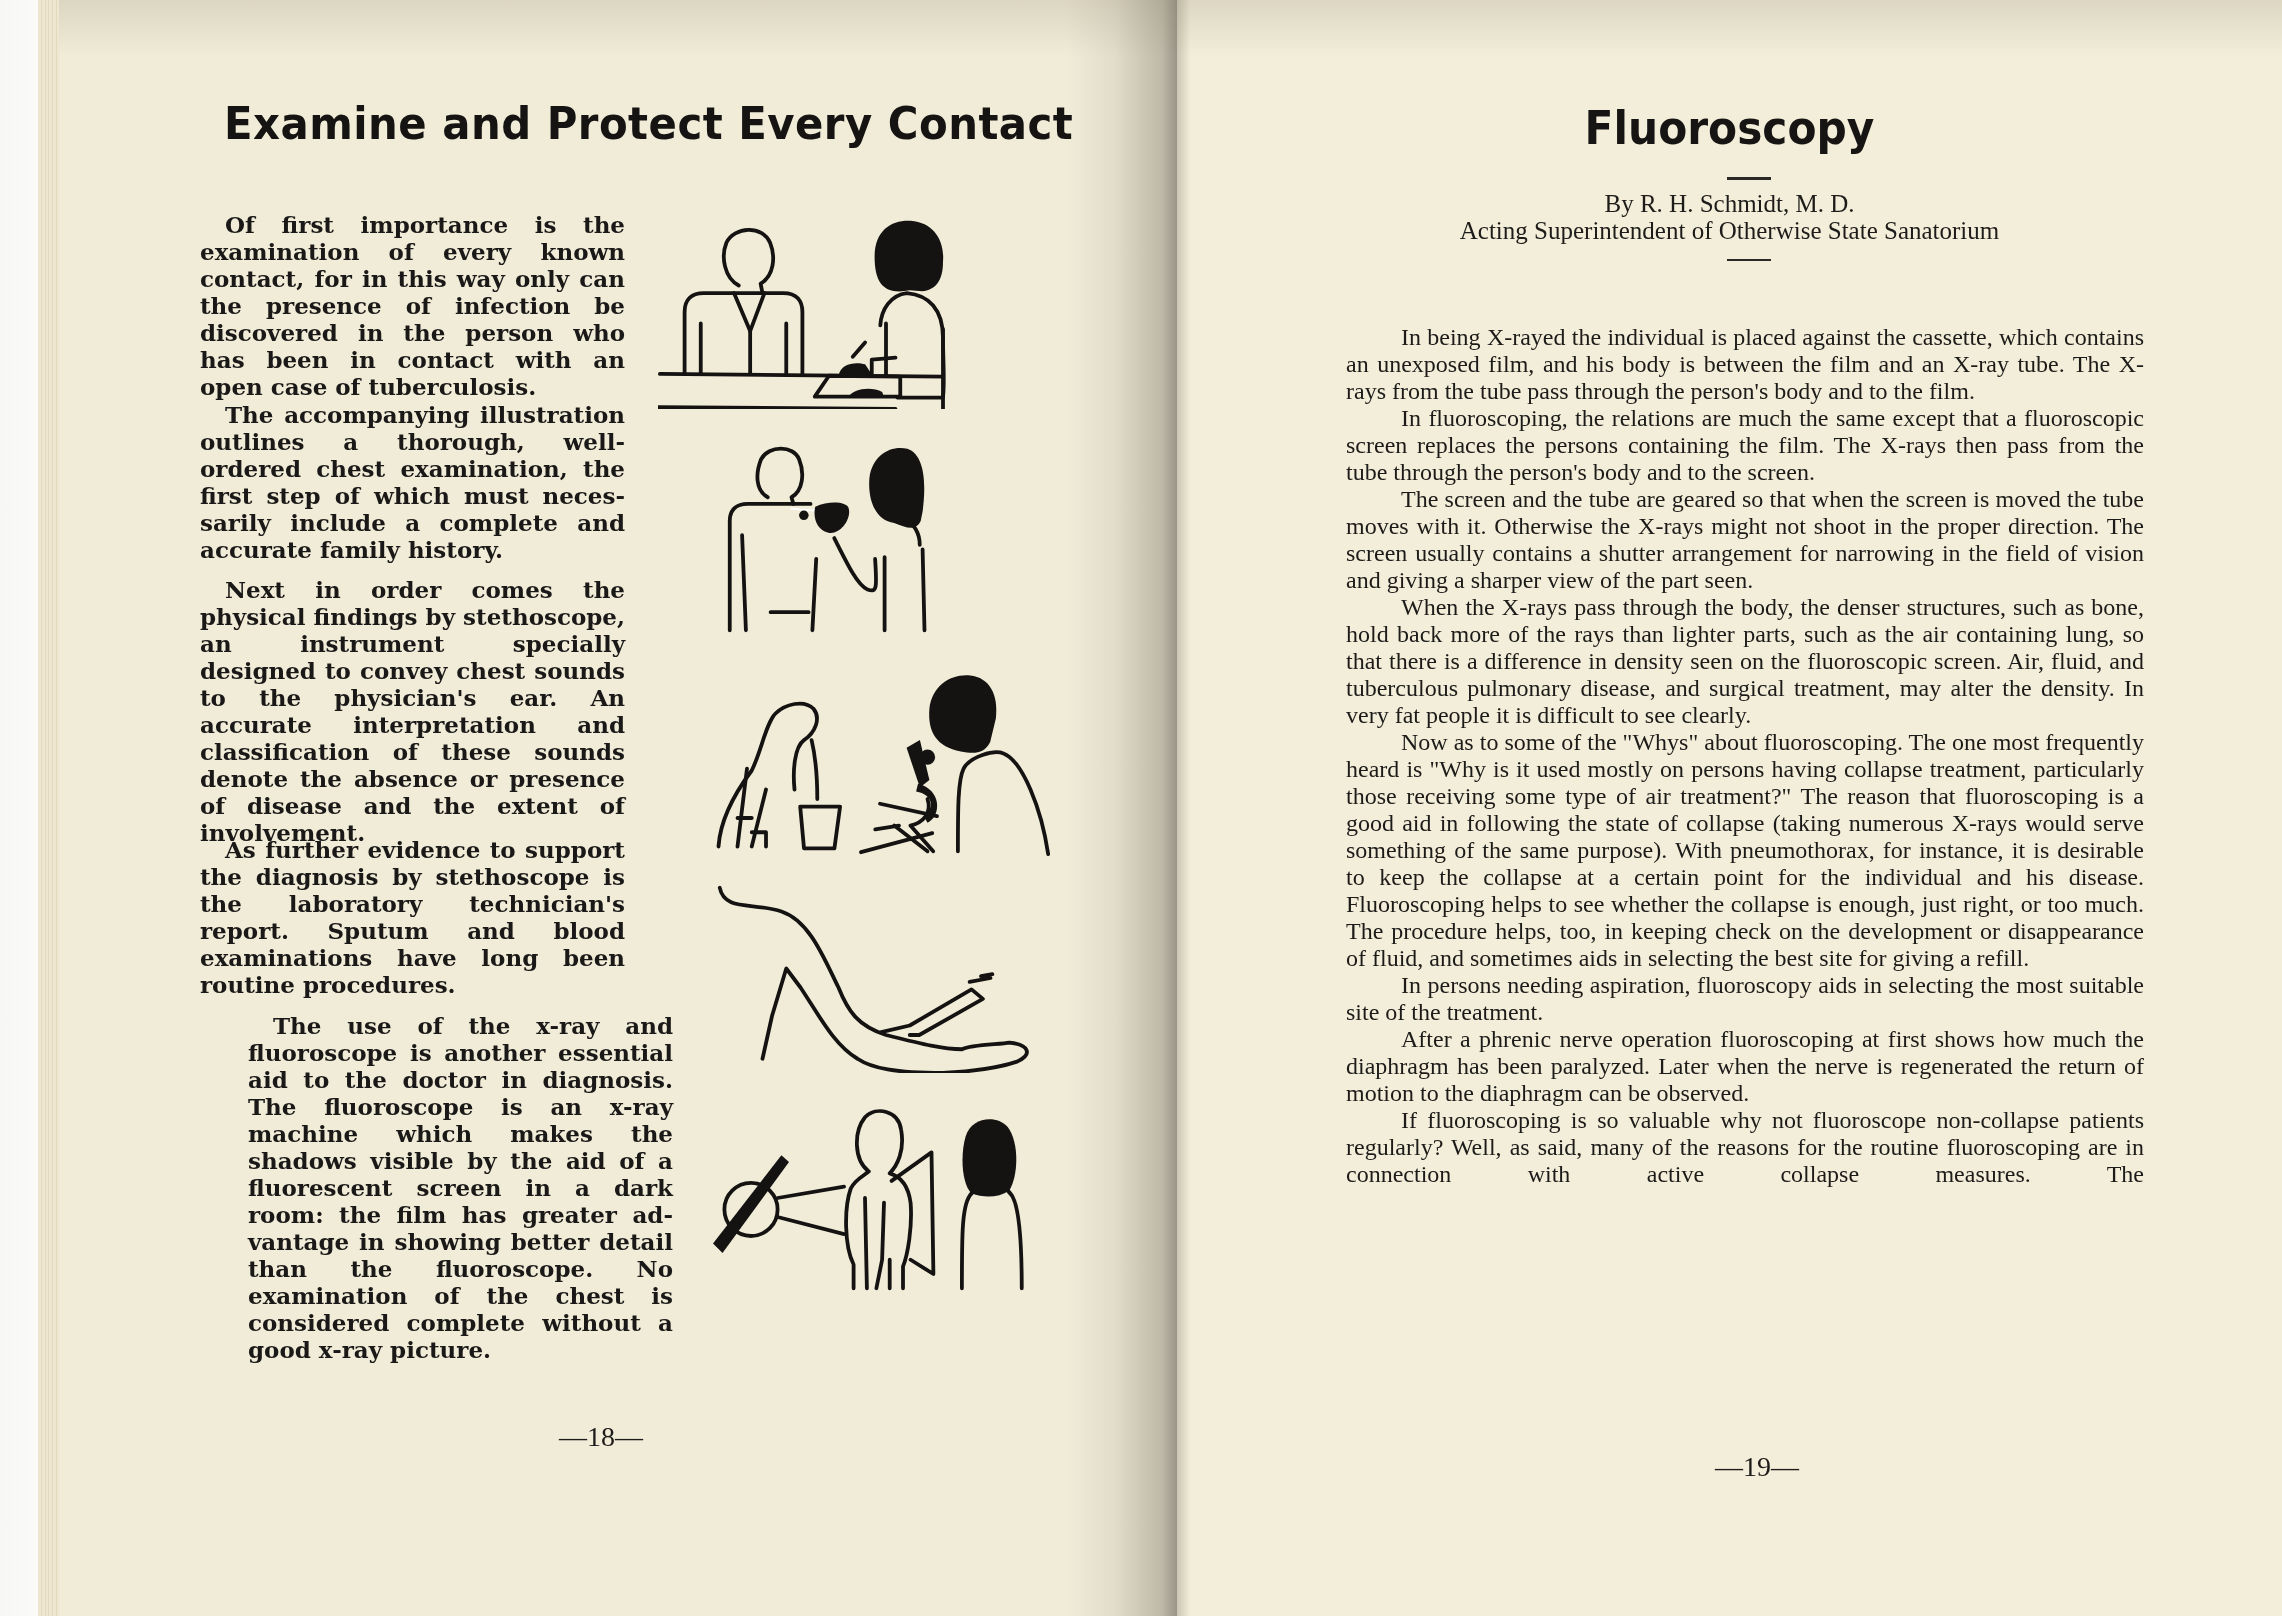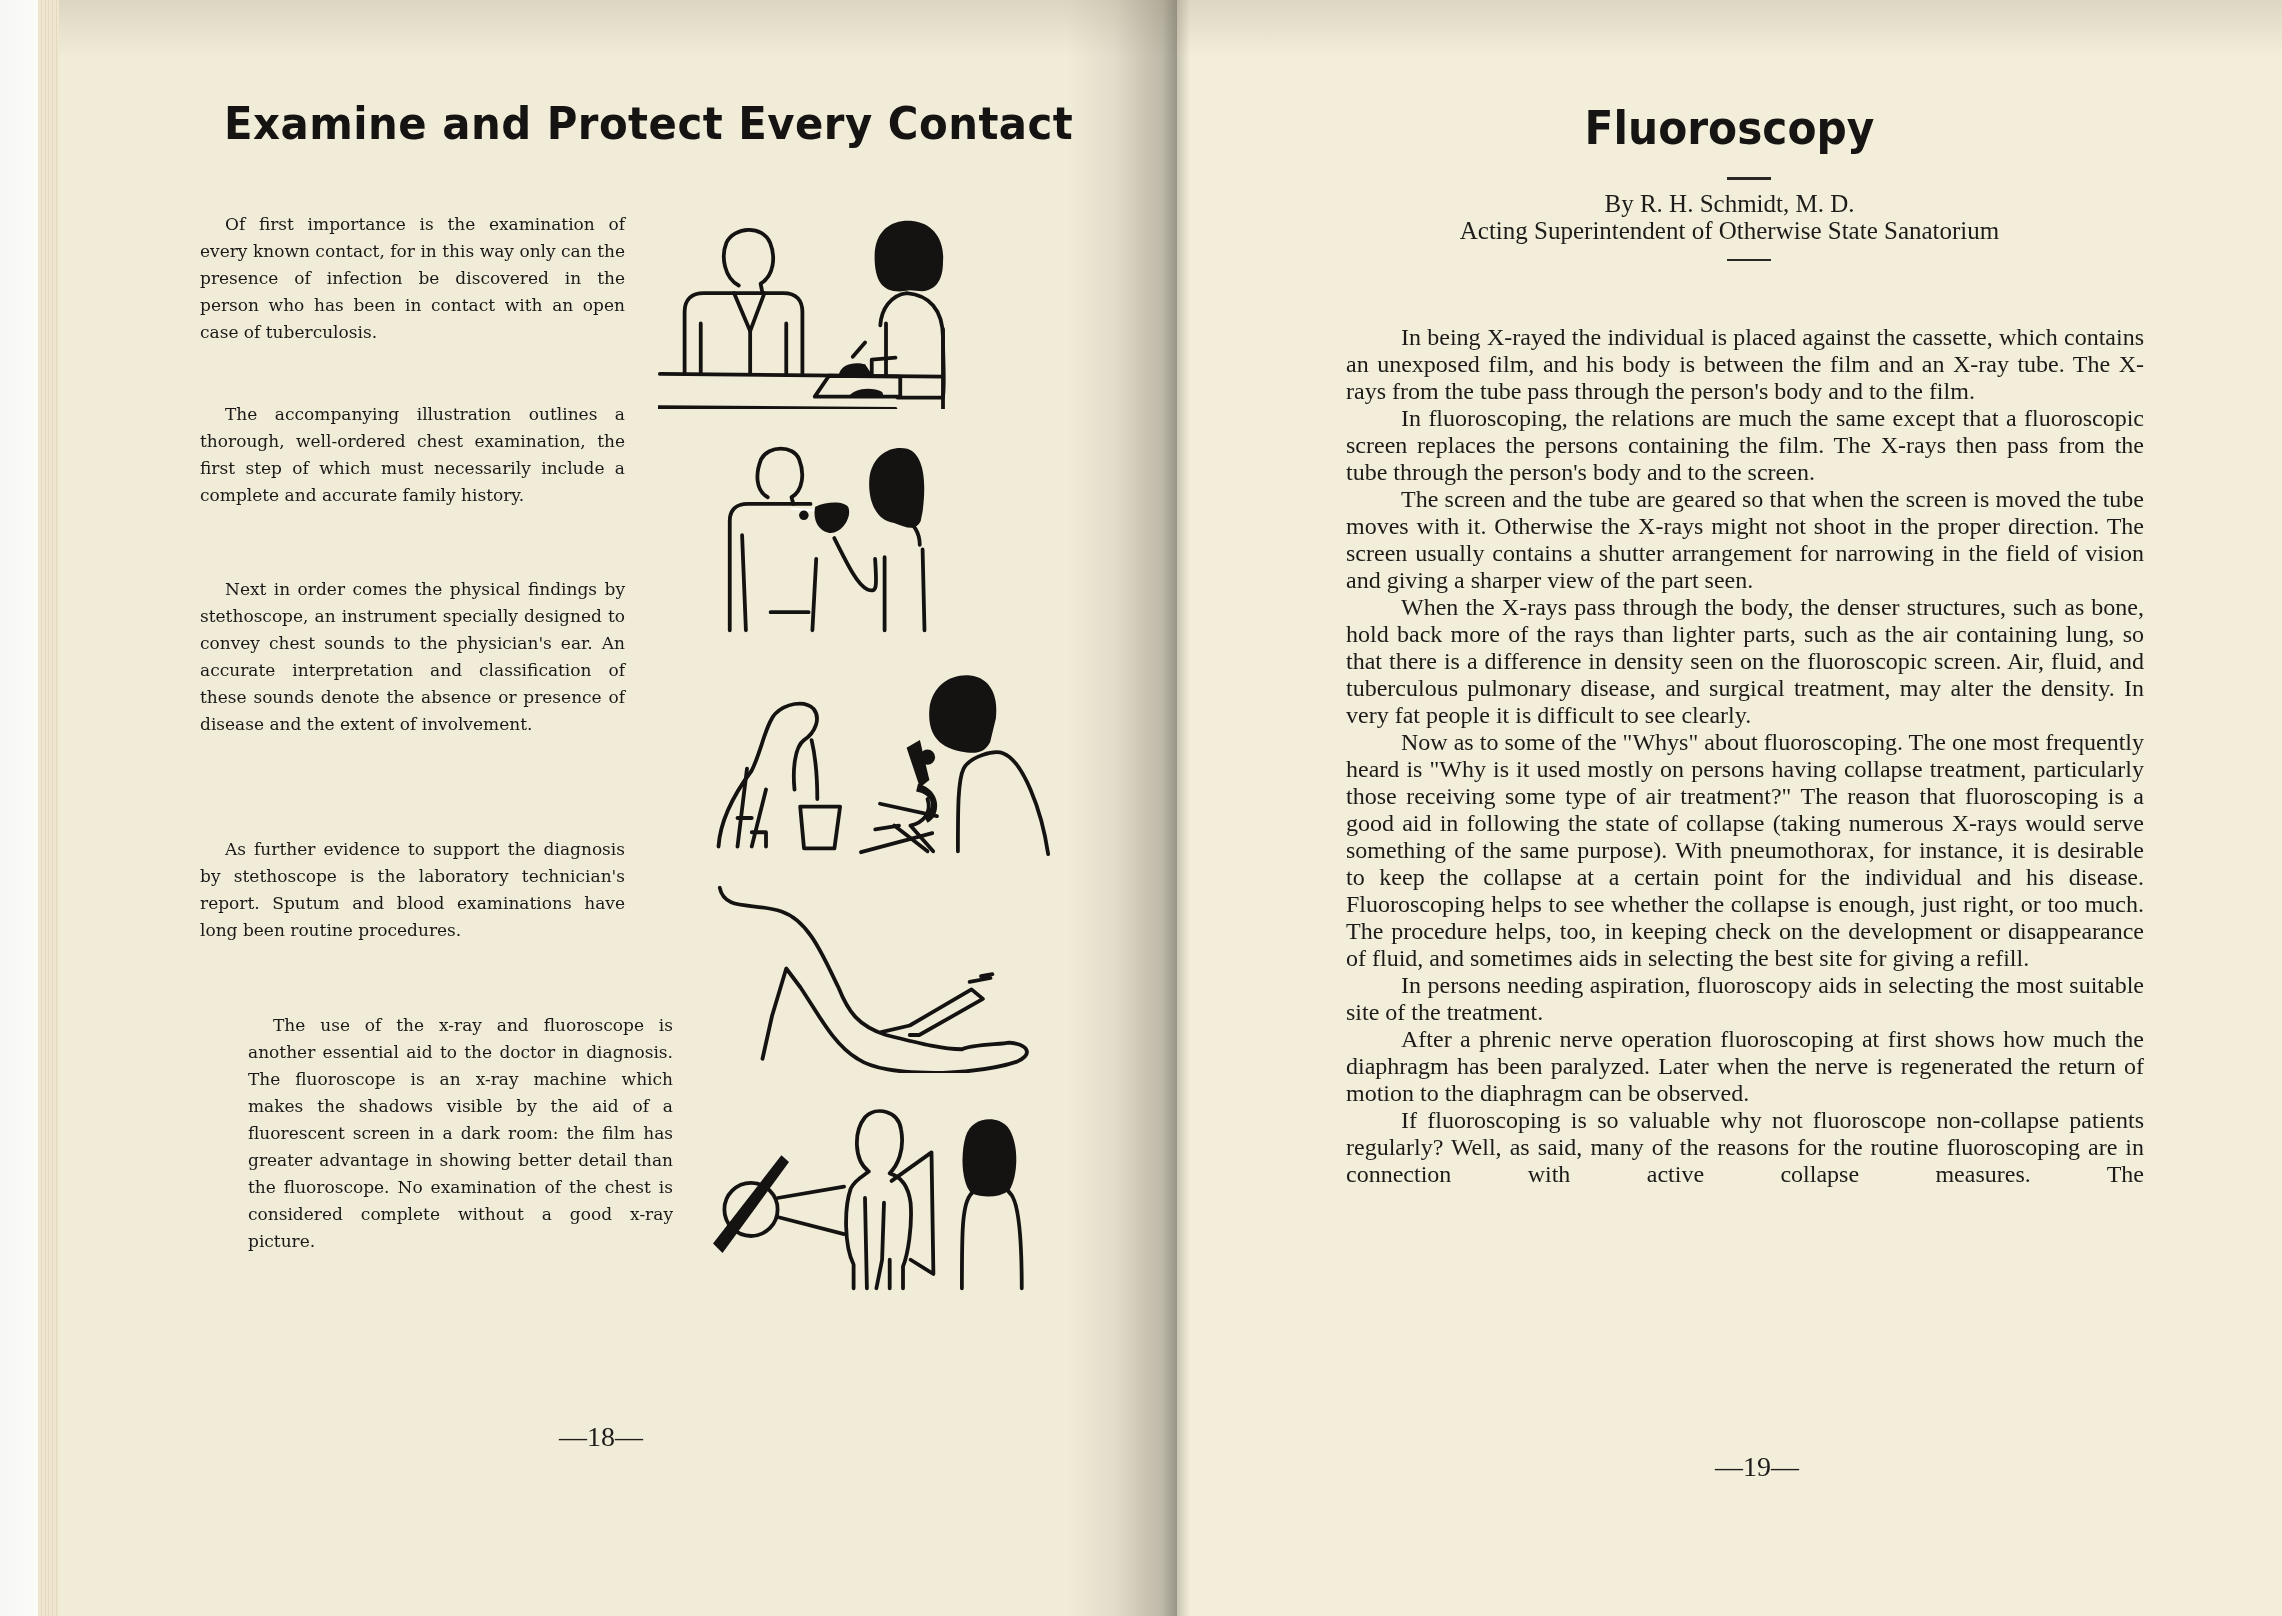--- a/index.html
+++ b/index.html
@@ -17,22 +17,22 @@
     background:
       linear-gradient(180deg, rgba(120,110,90,0.18) 0, rgba(120,110,90,0) 57px),
       linear-gradient(90deg, rgba(60,55,45,0.22) 0, rgba(0,0,0,0) 13.3px),
       #f3eed9; }
 
   .left-title { position:absolute; left:165px; top:97px; width:837px;
     font-family:"DejaVu Sans", sans-serif; font-weight:bold; font-size:45px; color:#151413;
     letter-spacing:0.5px; white-space:nowrap; transform:scaleX(0.93); transform-origin:left top; }
 
   .left-col { position:absolute; left:141px; width:425px;
-    font-family:"DejaVu Serif", serif; font-size:17px; line-height:27px; color:#1a1918;
-    text-align:justify; }
+    font-family:"DejaVu Serif", serif; font-size:23px; line-height:27px; color:#1a1918;
+    text-align:justify;font-weight:bold; }
   .left-col p { margin:0; text-indent:25px; }
 
   .fig { position:absolute; }
   .fig svg { display:block; }
 
   .pgnum { position:absolute; font-family:"Liberation Serif", serif; font-size:28px; color:#1e1c1a; }
 
   .right-title { position:absolute; left:0; width:1105px; top:101px; text-align:center;
     font-family:"DejaVu Sans", sans-serif; font-weight:bold; font-size:46px; color:#161514; transform:scaleX(0.92); }
   .rule { position:absolute; height:2.9px; background:#2a2826; width:44px; }

